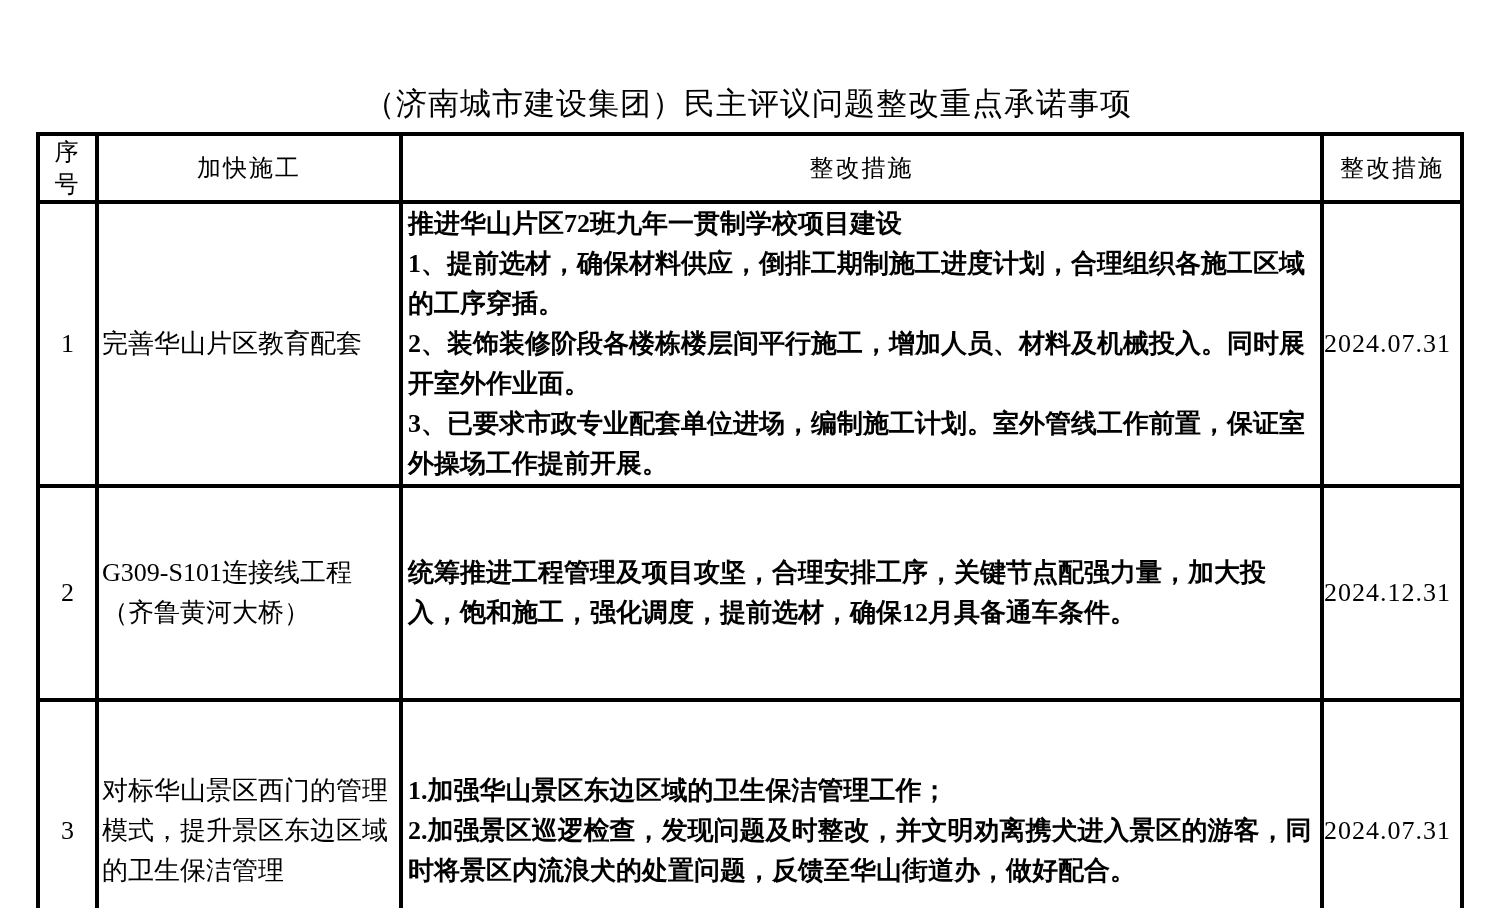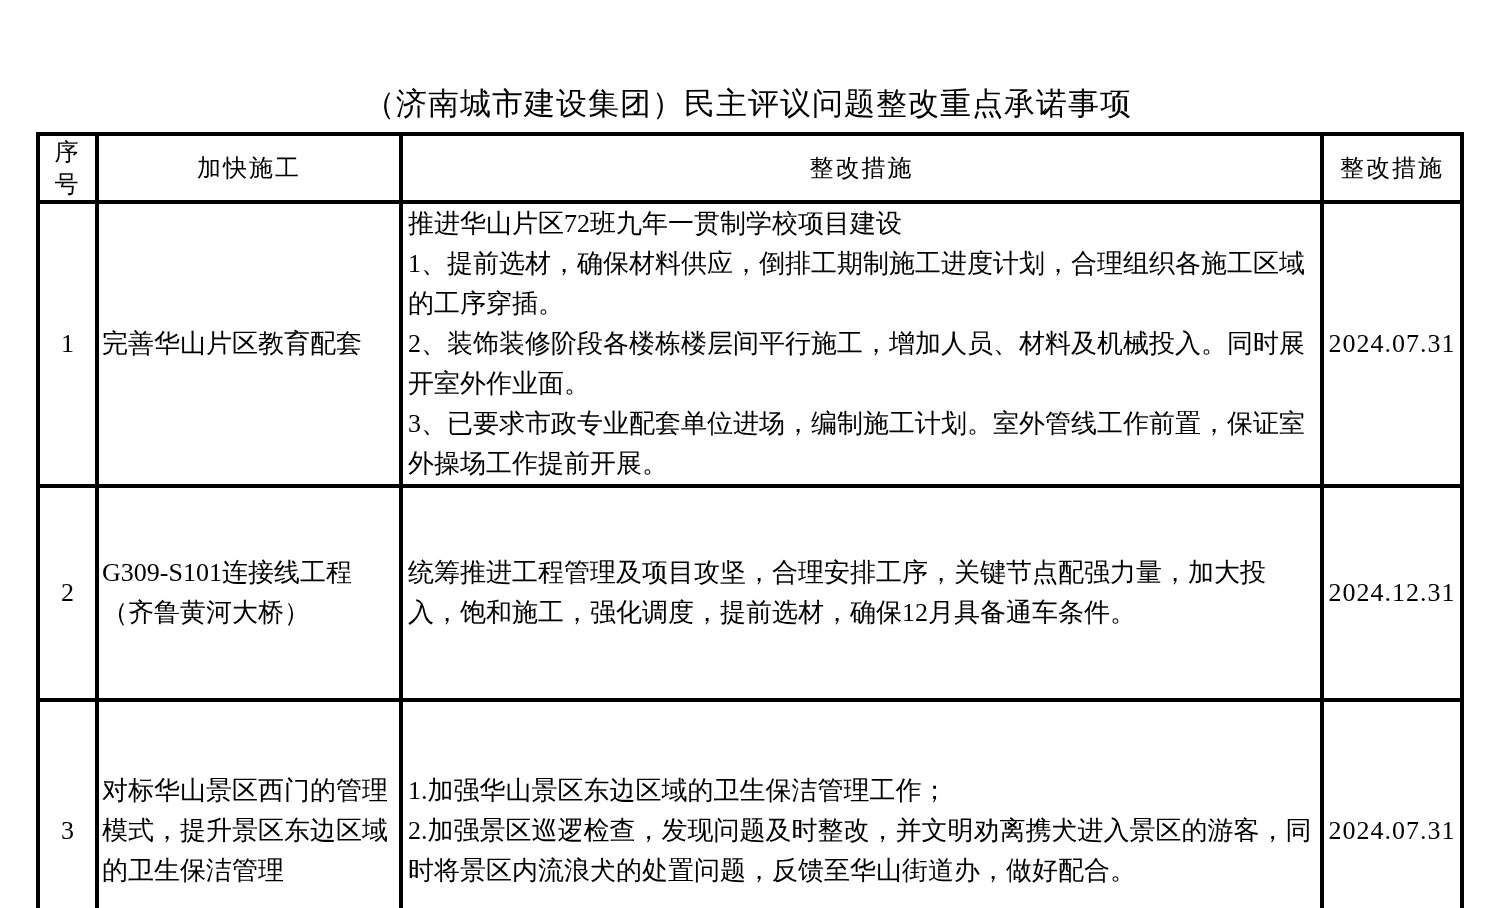--- a/index.html
+++ b/index.html
@@ -64,23 +64,24 @@
     line-height: 40px;
     padding: 0 3px;
   }
   td.cell-measures {
     text-align: left;
     font-size: 26px;
     line-height: 40px;
     padding: 0 5px;
     white-space: pre-wrap;
     word-break: break-all;
+    font-weight: bold;
   }
   td.cell-deadline {
-    text-align: center;
+    text-align: left;
     font-size: 26px;
     letter-spacing: 1px;
     padding: 0;
     white-space: nowrap;
   }
   tr.row-1 { height: 246px; }
   tr.row-2 { height: 214px; }
   tr.row-3 { height: 262px; }
 </style>
 </head>

